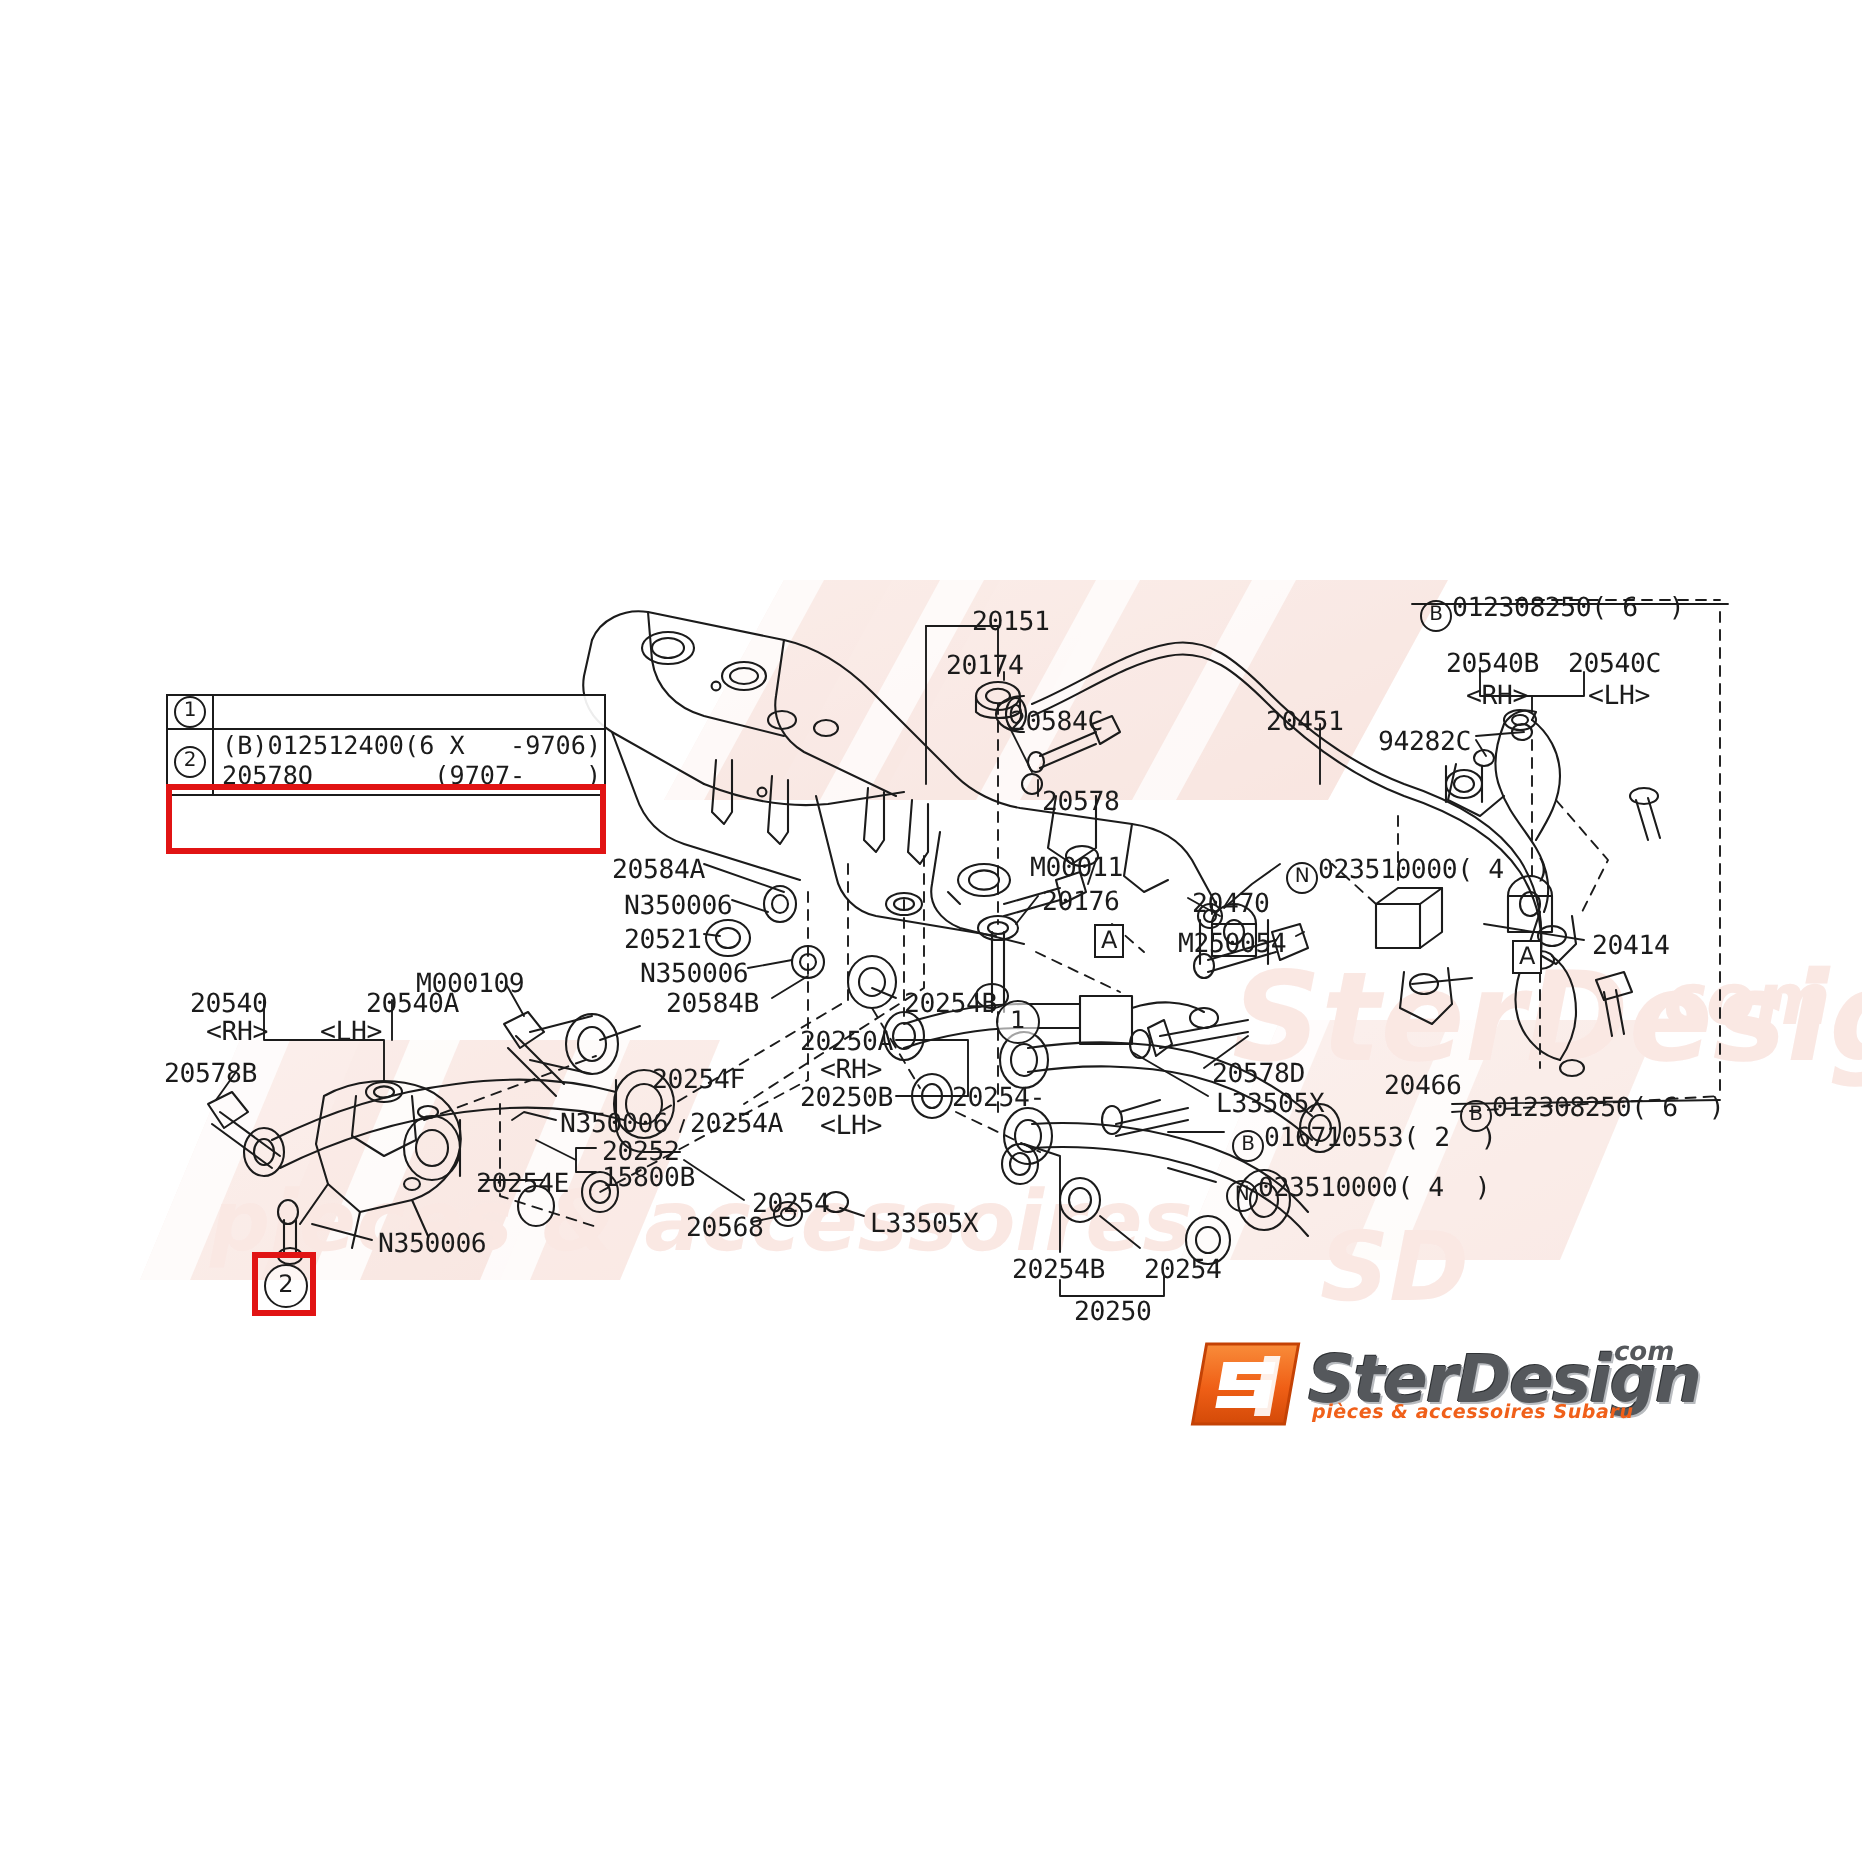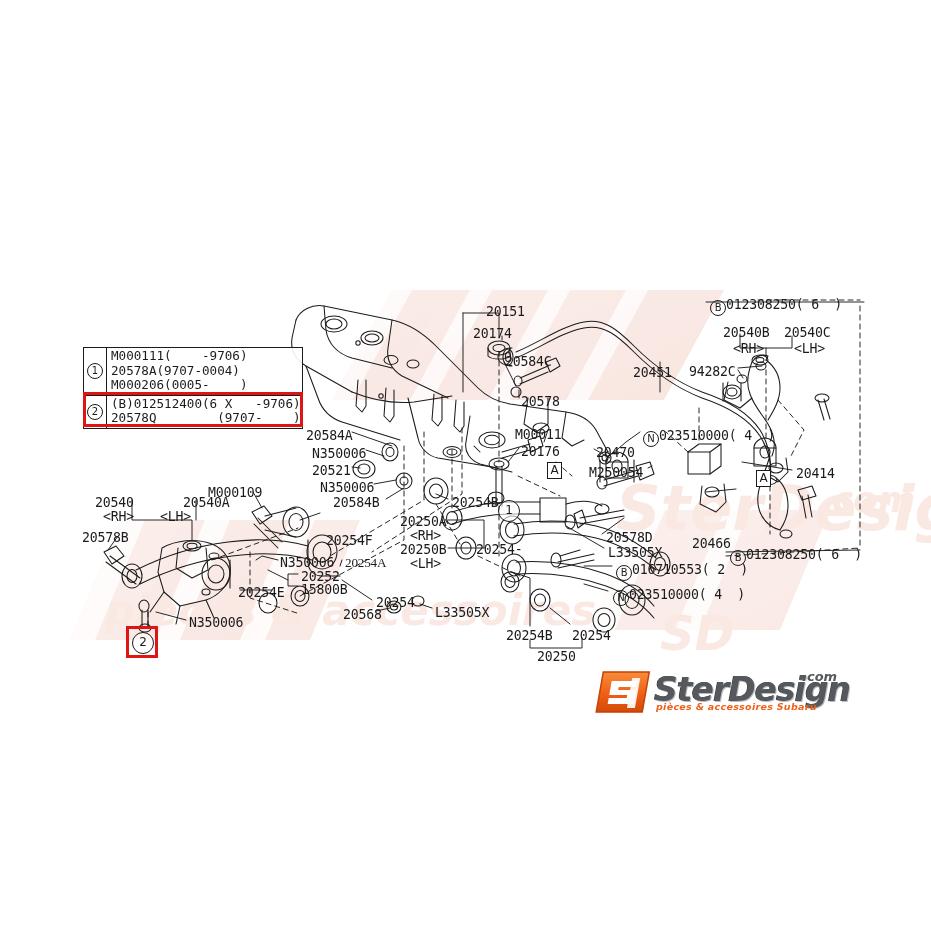--- a/index.html
+++ b/index.html
@@ -497,45 +497,40 @@
   </g>
 </svg>
 
 <div class="layer">
 
   <div id="legend">
     <div class="legend-row">
       <div class="legend-idx">
         <span class="circ">1</span>
       </div>
-      <div class="legend-lines">
-        <div>M000111(    -9706)</div>
-        <div>20578A(9707-0004)</div>
-        <div>M000206(0005-    )</div>
-      </div>
     </div>
     <div class="legend-row">
       <div class="legend-idx">
         <span class="circ">2</span>
       </div>
       <div class="legend-lines">
         <div>(B)012512400(6 X   -9706)</div>
         <div>20578Q        (9707-    )</div>
       </div>
     </div>
   </div>
 
   <div id="callout-host">
       <div class="lbl" style="left: 486px; top: 305px;">20151</div>
       <div class="lbl" style="left: 473px; top: 327px;">20174</div>
       <div class="lbl" style="left: 505px; top: 355px;">20584C</div>
       <div class="lbl" style="left: 521px; top: 395px;">20578</div>
       <div class="lbl" style="left: 515px; top: 428px;">M00011</div>
       <div class="lbl" style="left: 521px; top: 445px;">20176</div>
-      <div class="lbl" style="left: 633px; top: 366px;">20451</div>
+      <div class="lbl" style="left: 633px; top: 355px;">20451</div>
       <div class="lbl" style="left: 689px; top: 365px;">94282C</div>
       <div class="lbl" style="left: 723px; top: 326px;">20540B</div>
       <div class="lbl" style="left: 733px; top: 342px;">&lt;RH&gt;</div>
       <div class="lbl" style="left: 784px; top: 326px;">20540C</div>
       <div class="lbl" style="left: 794px; top: 342px;">&lt;LH&gt;</div>
       <div class="lbl" style="left: 596px; top: 446px;">20470</div>
       <div class="lbl" style="left: 589px; top: 466px;">M250054</div>
       <div class="lbl" style="left: 796px; top: 467px;">20414</div>
       <div class="lbl" style="left: 692px; top: 512px; margin-top: 25px;">20466</div>
       <div class="lbl" style="left: 306px; top: 429px;">20584A</div>
@@ -554,21 +549,21 @@
       <div class="lbl" style="left: 103px; top: 510px;">&lt;RH&gt;</div>
       <div class="lbl" style="left: 152px; top: 496px; margin-left: 31px;">20540A</div>
       <div class="lbl" style="left: 160px; top: 510px;">&lt;LH&gt;</div>
       <div class="lbl" style="left: 208px; top: 486px;">M000109</div>
       <div class="lbl" style="left: 82px; top: 531px;">20578B</div>
       <div class="lbl" style="left: 280px; top: 556px;">N350006</div>
       <div class="lbl" style="left: 301px; top: 570px;">20252</div>
       <div class="lbl" style="left: 301px; top: 583px;">15800B</div>
       <div class="lbl" style="left: 238px; top: 586px;">20254E</div>
       <div class="lbl" style="left: 189px; top: 616px;">N350006</div>
-      <div class="lbl" style="left: 345px; top: 556px; font-family: Liberation Serif, serif;">20254A</div>
+      <div class="lbl" style="left: 345px; top: 556px;">20254A</div>
       <div class="lbl" style="left: 376px; top: 596px;">20254</div>
       <div class="lbl" style="left: 343px; top: 608px;">20568</div>
       <div class="lbl" style="left: 435px; top: 606px;">L33505X</div>
       <div class="lbl" style="left: 606px; top: 531px;">20578D</div>
       <div class="lbl" style="left: 608px; top: 546px;">L33505X</div>
       <div class="lbl" style="left: 506px; top: 629px;">20254B</div>
       <div class="lbl" style="left: 572px; top: 629px;">20254</div>
       <div class="lbl" style="left: 537px; top: 650px;">20250</div>
     </div>
 

